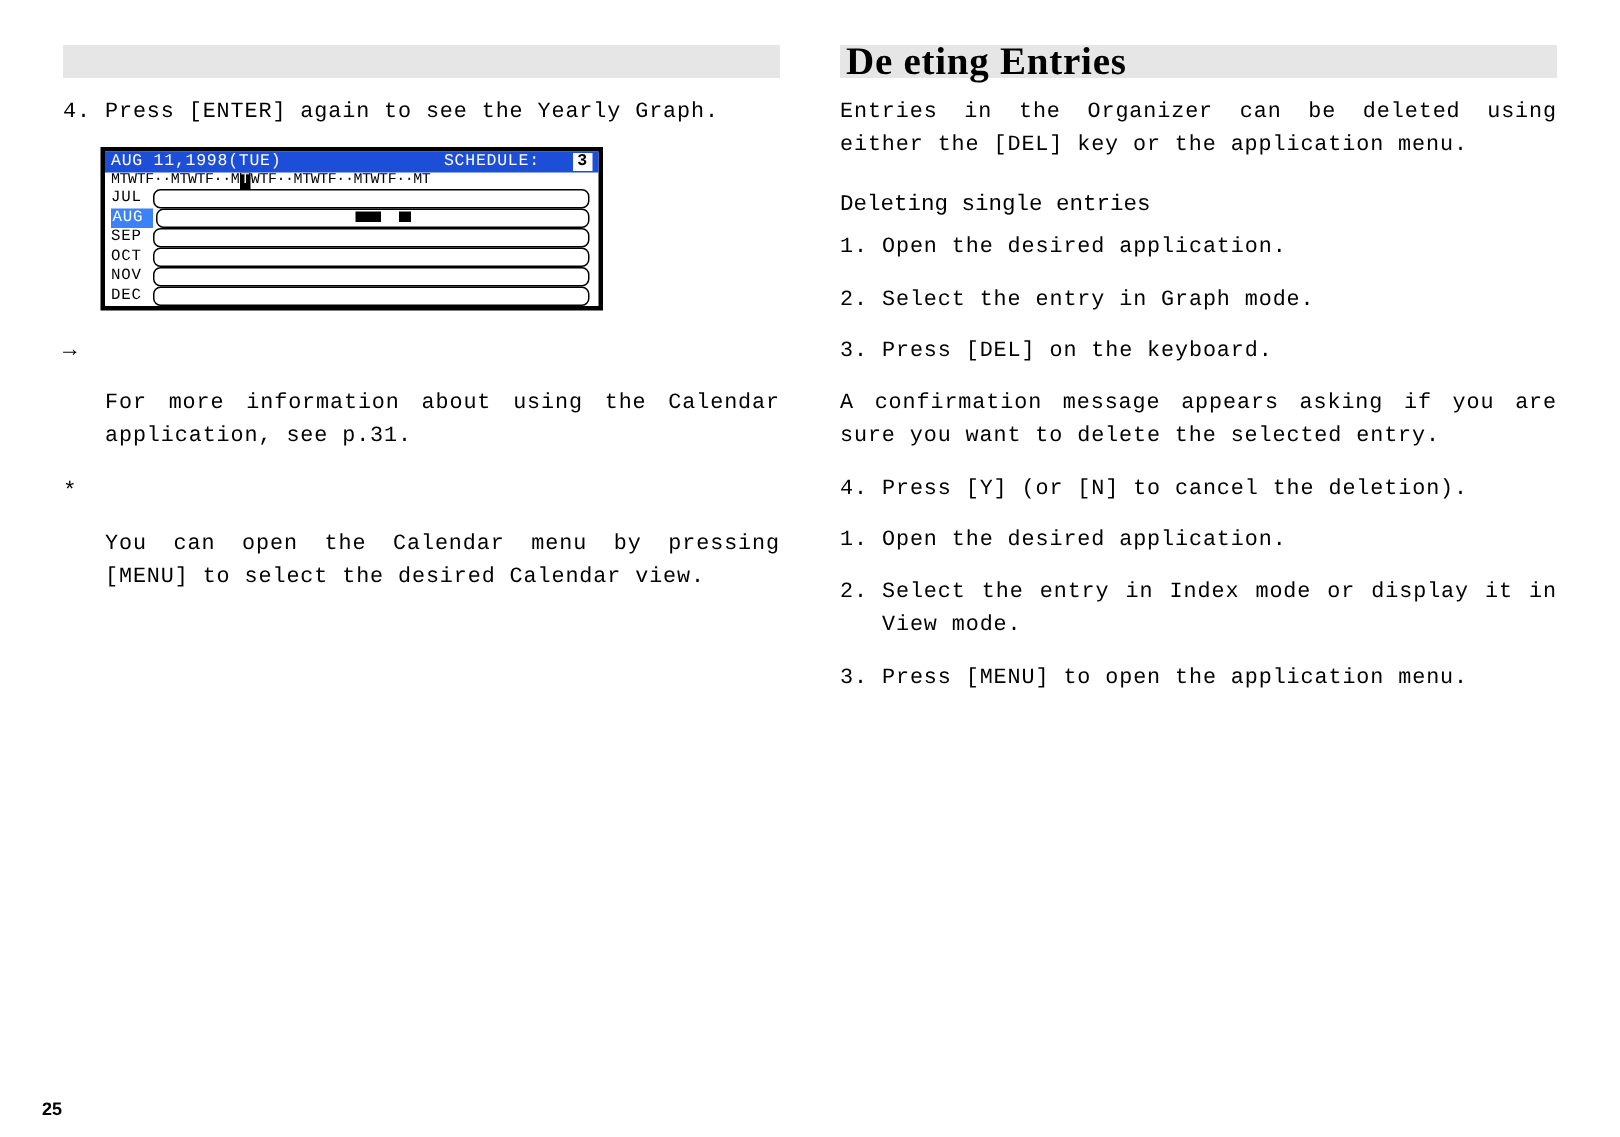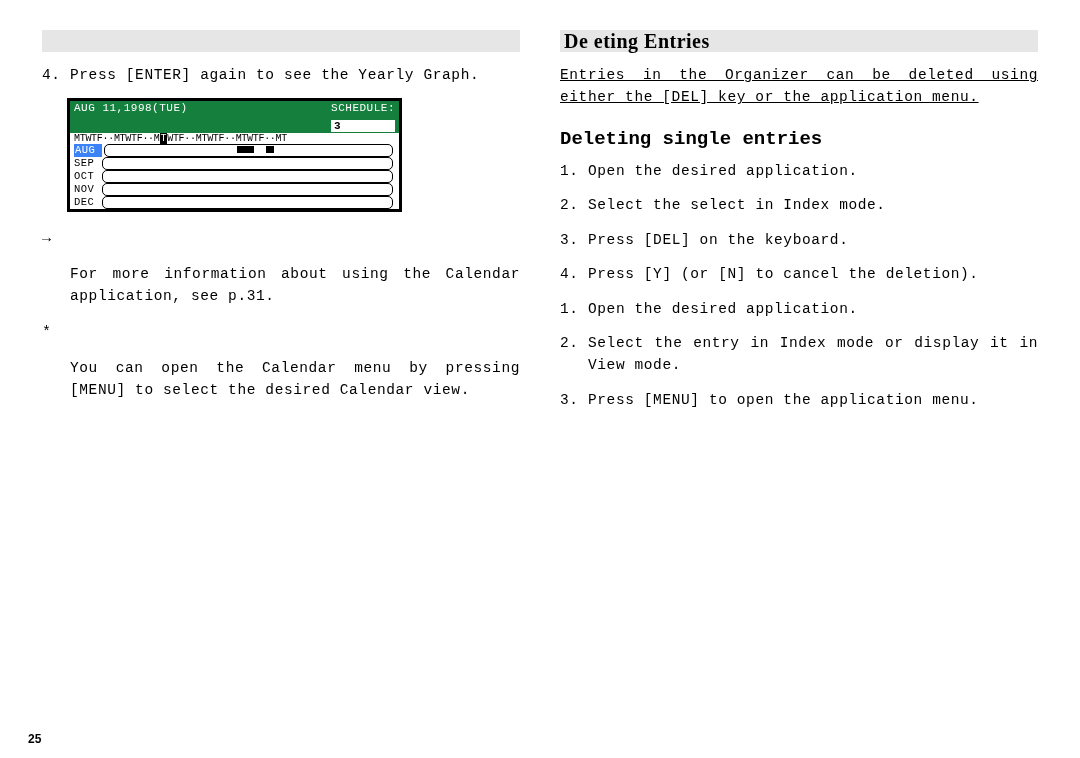--- a/index.html
+++ b/index.html
@@ -28,37 +28,36 @@
   .gray-strip,
   .section-title {
     background: #e6e6e6;
     height: 22px;
     line-height: 22px;
     margin-bottom: 12px;
     padding: 0 4px;
   }
   .section-title {
     font-family: "Times New Roman", Times, serif;
-    font-size: 20px;
+    font-size: 26px;
     font-weight: bold;
     letter-spacing: 0.5px;
   }
   .sub-title {
     font-family: "Courier New", Courier, monospace;
-    font-weight: bold;
-    font-size: 19px;
+    font-weight: normal;
+    font-size: 15px;
     margin: 18px 0 8px 0;
     line-height: 1.3;
   }
   p.body {
     margin: 12px 0 12px 0;
     line-height: 1.55;
     text-align: justify;
     letter-spacing: 0.6px;
-    text-decoration: underline;
   }
   .num-item {
     display: flex;
     margin: 0 0 12px 0;
     line-height: 1.55;
     letter-spacing: 0.6px;
   }
   .num-item .marker {
     width: 28px;
     flex: 0 0 28px;
@@ -96,30 +95,30 @@
   .lcd {
     width: 335px;
     border: 3px solid #000;
     box-sizing: border-box;
     font-family: "Courier New", monospace;
     margin: 6px 0 16px 25px;
   }
   .lcd-header {
     display: flex;
     justify-content: space-between;
-    background: #15803d;
+    background: #1d4ed8;
     color: #fff;
     font-size: 11px;
     padding: 1px 4px;
     letter-spacing: 0.5px;
+    align-items: flex-end;
   }
   .lcd-header .right {
     display: flex;
-    gap: 6px;
-    flex-direction: column;
+    gap: 22px;
   }
   .lcd-header .num-box {
     display: inline-block;
     background: #fff;
     color: #000;
     padding: 0 3px;
     font-weight: bold;
   }
   .lcd-days {
     font-size: 10px;
@@ -183,20 +182,24 @@
         <span>AUG 11,1998(TUE)</span>
         <span class="right">
           <span>SCHEDULE:</span>
           <span class="num-box">3</span>
         </span>
       </div>
       <div class="lcd-days">
         <span>MTWTF··MTWTF··M</span><span class="cursor">T</span><span>WTF··MTWTF··MTWTF··MT</span>
       </div>
       <div class="lcd-row">
+          <span class="mon">JUL</span>
+          <div class="bar"></div>
+        </div>
+      <div class="lcd-row">
           <span class="mon inv">AUG</span>
           <div class="bar">
             <span class="blk" style="left:46%;width:6%"></span>
             <span class="blk" style="left:56%;width:3%"></span>
           </div>
         </div>
       <div class="lcd-row">
           <span class="mon">SEP</span>
           <div class="bar"></div>
         </div>
@@ -230,27 +233,28 @@
     <p class="body">Entries in the Organizer can be deleted using either the [DEL] key or the application menu.</p>
 
     <div class="sub-title">Deleting single entries</div>
 
     <div class="num-item">
       <div class="marker">1.</div>
       <div class="content">Open the desired application.</div>
     </div>
     <div class="num-item">
       <div class="marker">2.</div>
-      <div class="content">Select the select in Index mode.</div>
+      <div class="content">Select the entry in Graph mode.</div>
     </div>
     <div class="num-item">
       <div class="marker">3.</div>
       <div class="content">Press [DEL] on the keyboard.</div>
     </div>
 
+    <p class="body">A confirmation message appears asking if you are sure you want to delete the selected entry.</p>
 
     <div class="num-item">
       <div class="marker">4.</div>
       <div class="content">Press [Y] (or [N] to cancel the deletion).</div>
     </div>
 
 
 
     <div class="num-item">
       <div class="marker">1.</div>

